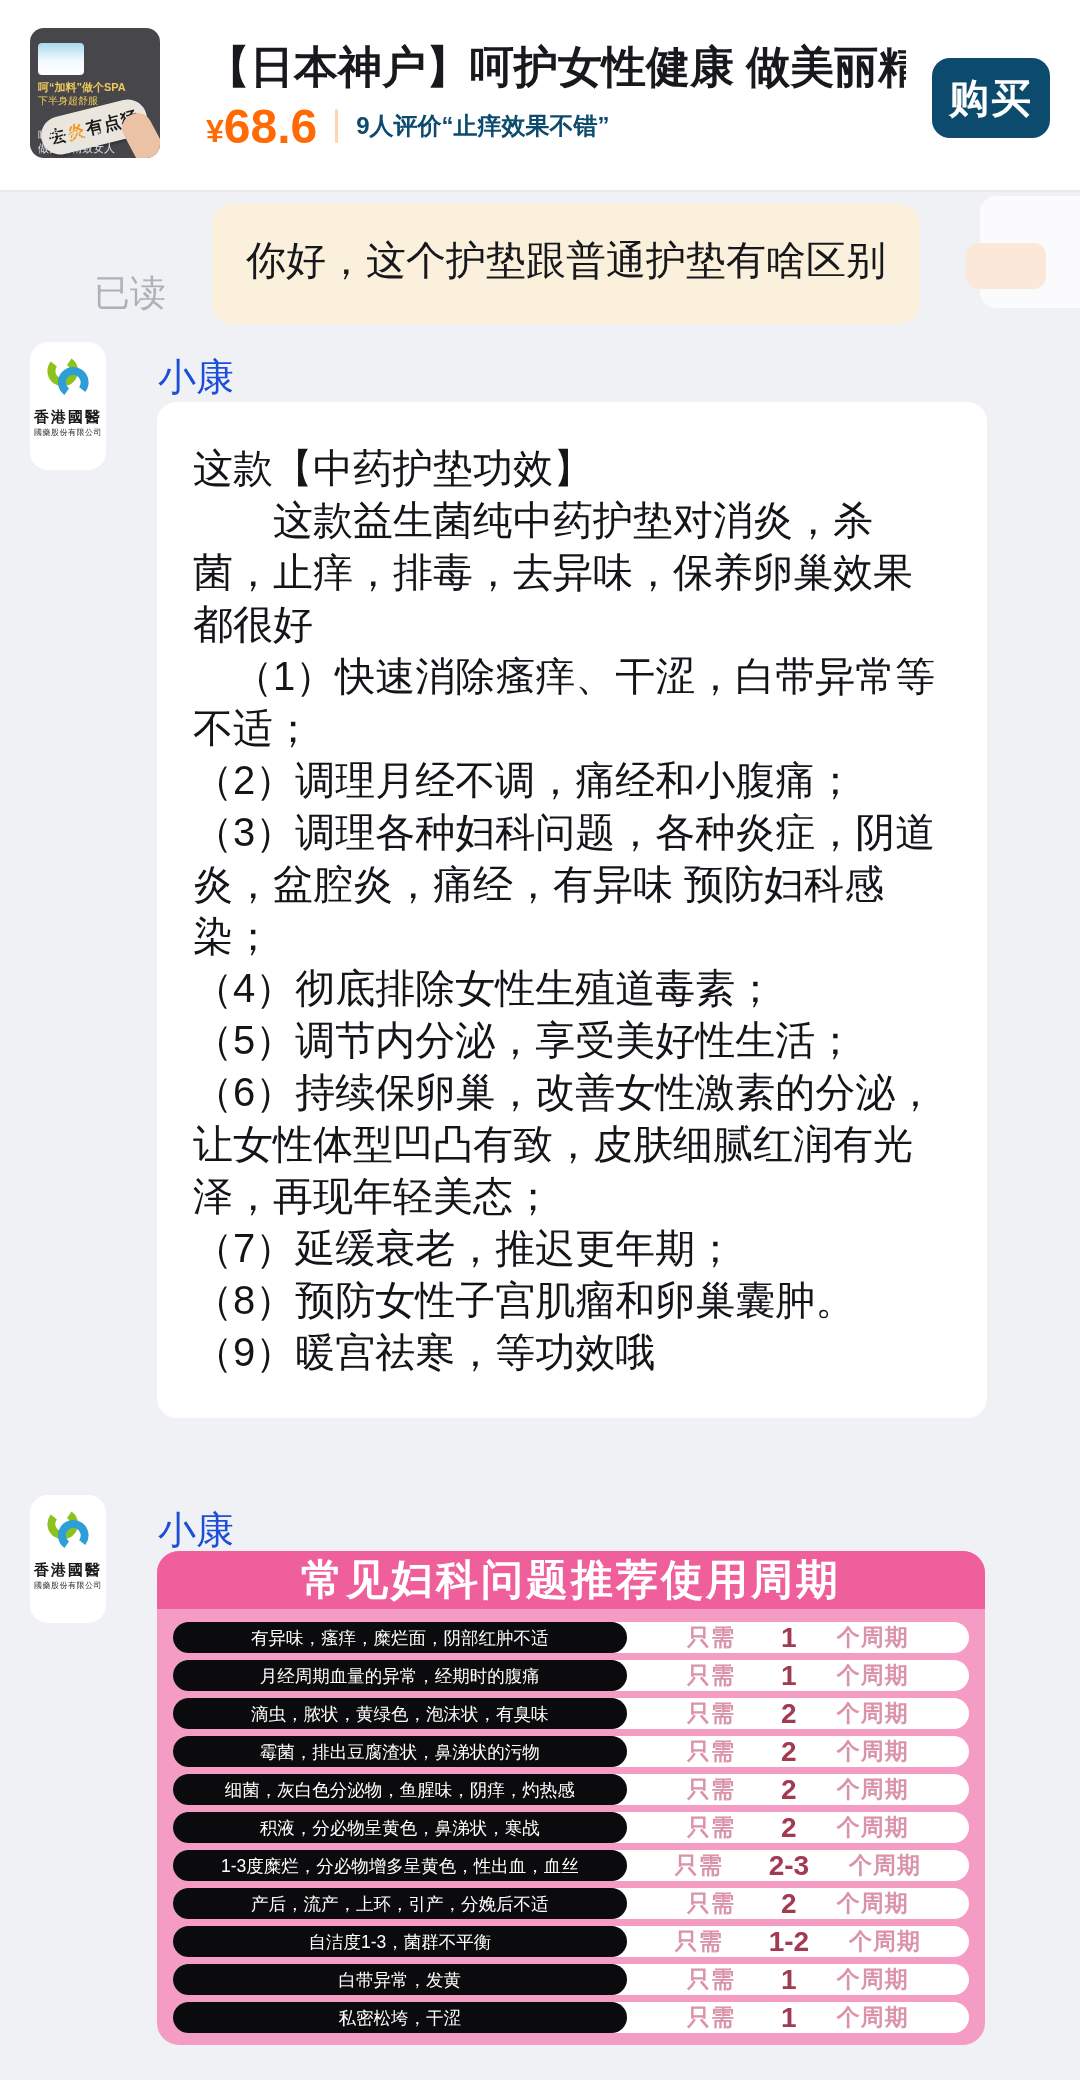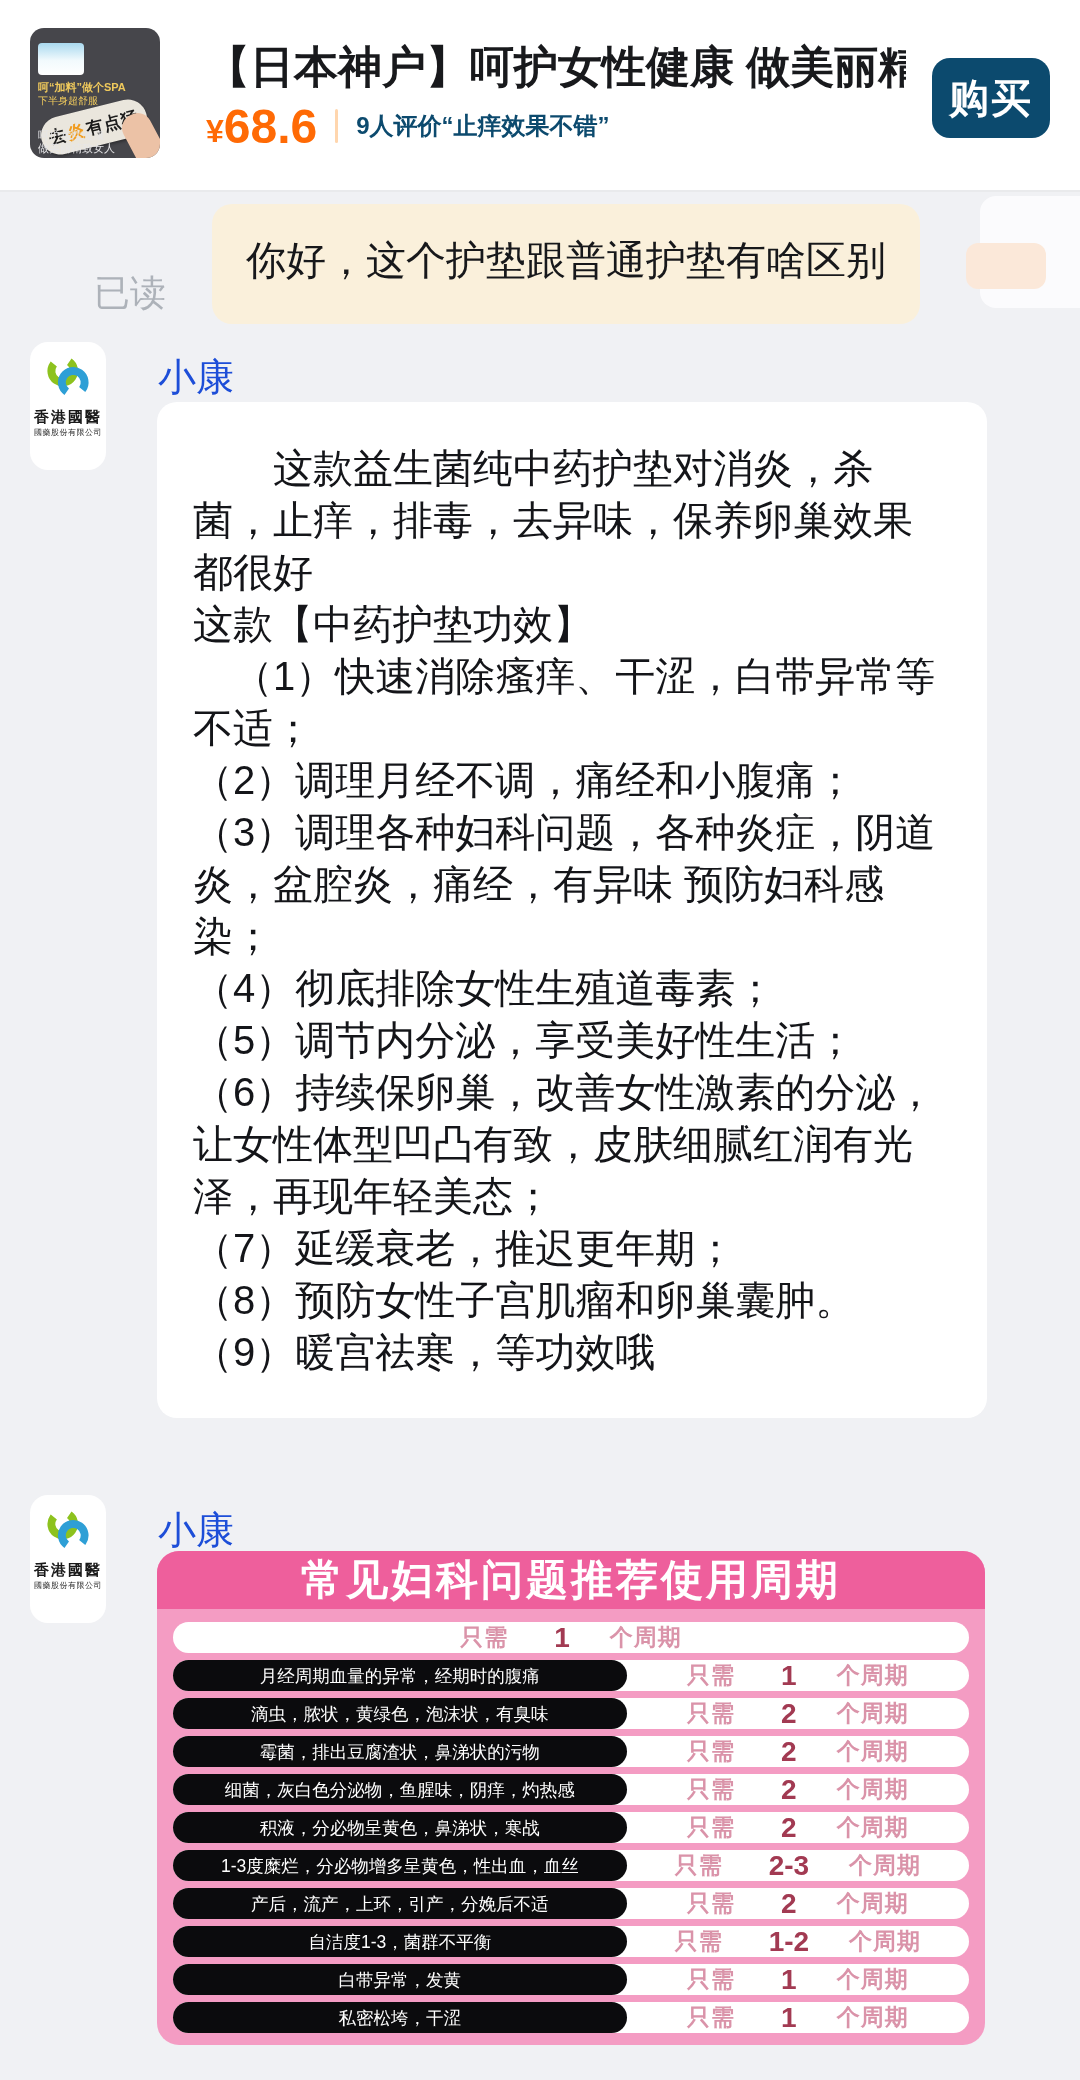--- a/index.html
+++ b/index.html
@@ -126,22 +126,22 @@
       <svg width="56" height="56" viewBox="0 0 64 64">
         <circle cx="26" cy="24" r="13" fill="none" stroke="#8DC21E" stroke-width="9" pathLength="100" stroke-dasharray="76 24" transform="rotate(-55 26 24)"></circle>
         <circle cx="38" cy="37" r="13" fill="none" stroke="#2E9FD6" stroke-width="9" pathLength="100" stroke-dasharray="76 24" transform="rotate(125 38 37)"></circle>
       </svg>
       <div class="avatar-line1">香港國醫</div>
       <div class="avatar-line2">國藥股份有限公司</div>
     </div>
     <div class="agent-name">小康</div>
     <div class="agent-bubble">
       <div class="msg-text">
+          <p>这款【中药护垫功效】</p>
           <p>　　这款益生菌纯中药护垫对消炎，杀菌，止痒，排毒，去异味，保养卵巢效果都很好</p>
-          <p>这款【中药护垫功效】</p>
           <p>　（1）快速消除瘙痒、干涩，白带异常等不适；</p>
           <p>（2）调理月经不调，痛经和小腹痛；</p>
           <p>（3）调理各种妇科问题，各种炎症，阴道炎，盆腔炎，痛经，有异味 预防妇科感染；</p>
           <p>（4）彻底排除女性生殖道毒素；</p>
           <p>（5）调节内分泌，享受美好性生活；</p>
           <p>（6）持续保卵巢，改善女性激素的分泌，让女性体型凹凸有致，皮肤细腻红润有光泽，再现年轻美态；</p>
           <p>（7）延缓衰老，推迟更年期；</p>
           <p>（8）预防女性子宫肌瘤和卵巢囊肿。</p>
           <p>（9）暖宫祛寒，等功效哦</p>
         </div>
@@ -155,20 +155,21 @@
         <circle cx="38" cy="37" r="13" fill="none" stroke="#2E9FD6" stroke-width="9" pathLength="100" stroke-dasharray="76 24" transform="rotate(125 38 37)"></circle>
       </svg>
       <div class="avatar-line1">香港國醫</div>
       <div class="avatar-line2">國藥股份有限公司</div>
     </div>
     <div class="agent-name">小康</div>
     <div class="cycle-card">
       <div class="cycle-header">常见妇科问题推荐使用周期</div>
       <div class="cycle-rows">
           <div class="cycle-row">
+            <div class="row-black">有异味，瘙痒，糜烂面，阴部红肿不适</div>
             <div class="row-value">
               <span class="v-prefix">只需</span>
               <span class="v-num">1</span>
               <span class="v-suffix">个周期</span>
             </div>
           </div>
           <div class="cycle-row">
             <div class="row-black">月经周期血量的异常，经期时的腹痛</div>
             <div class="row-value">
               <span class="v-prefix">只需</span>

